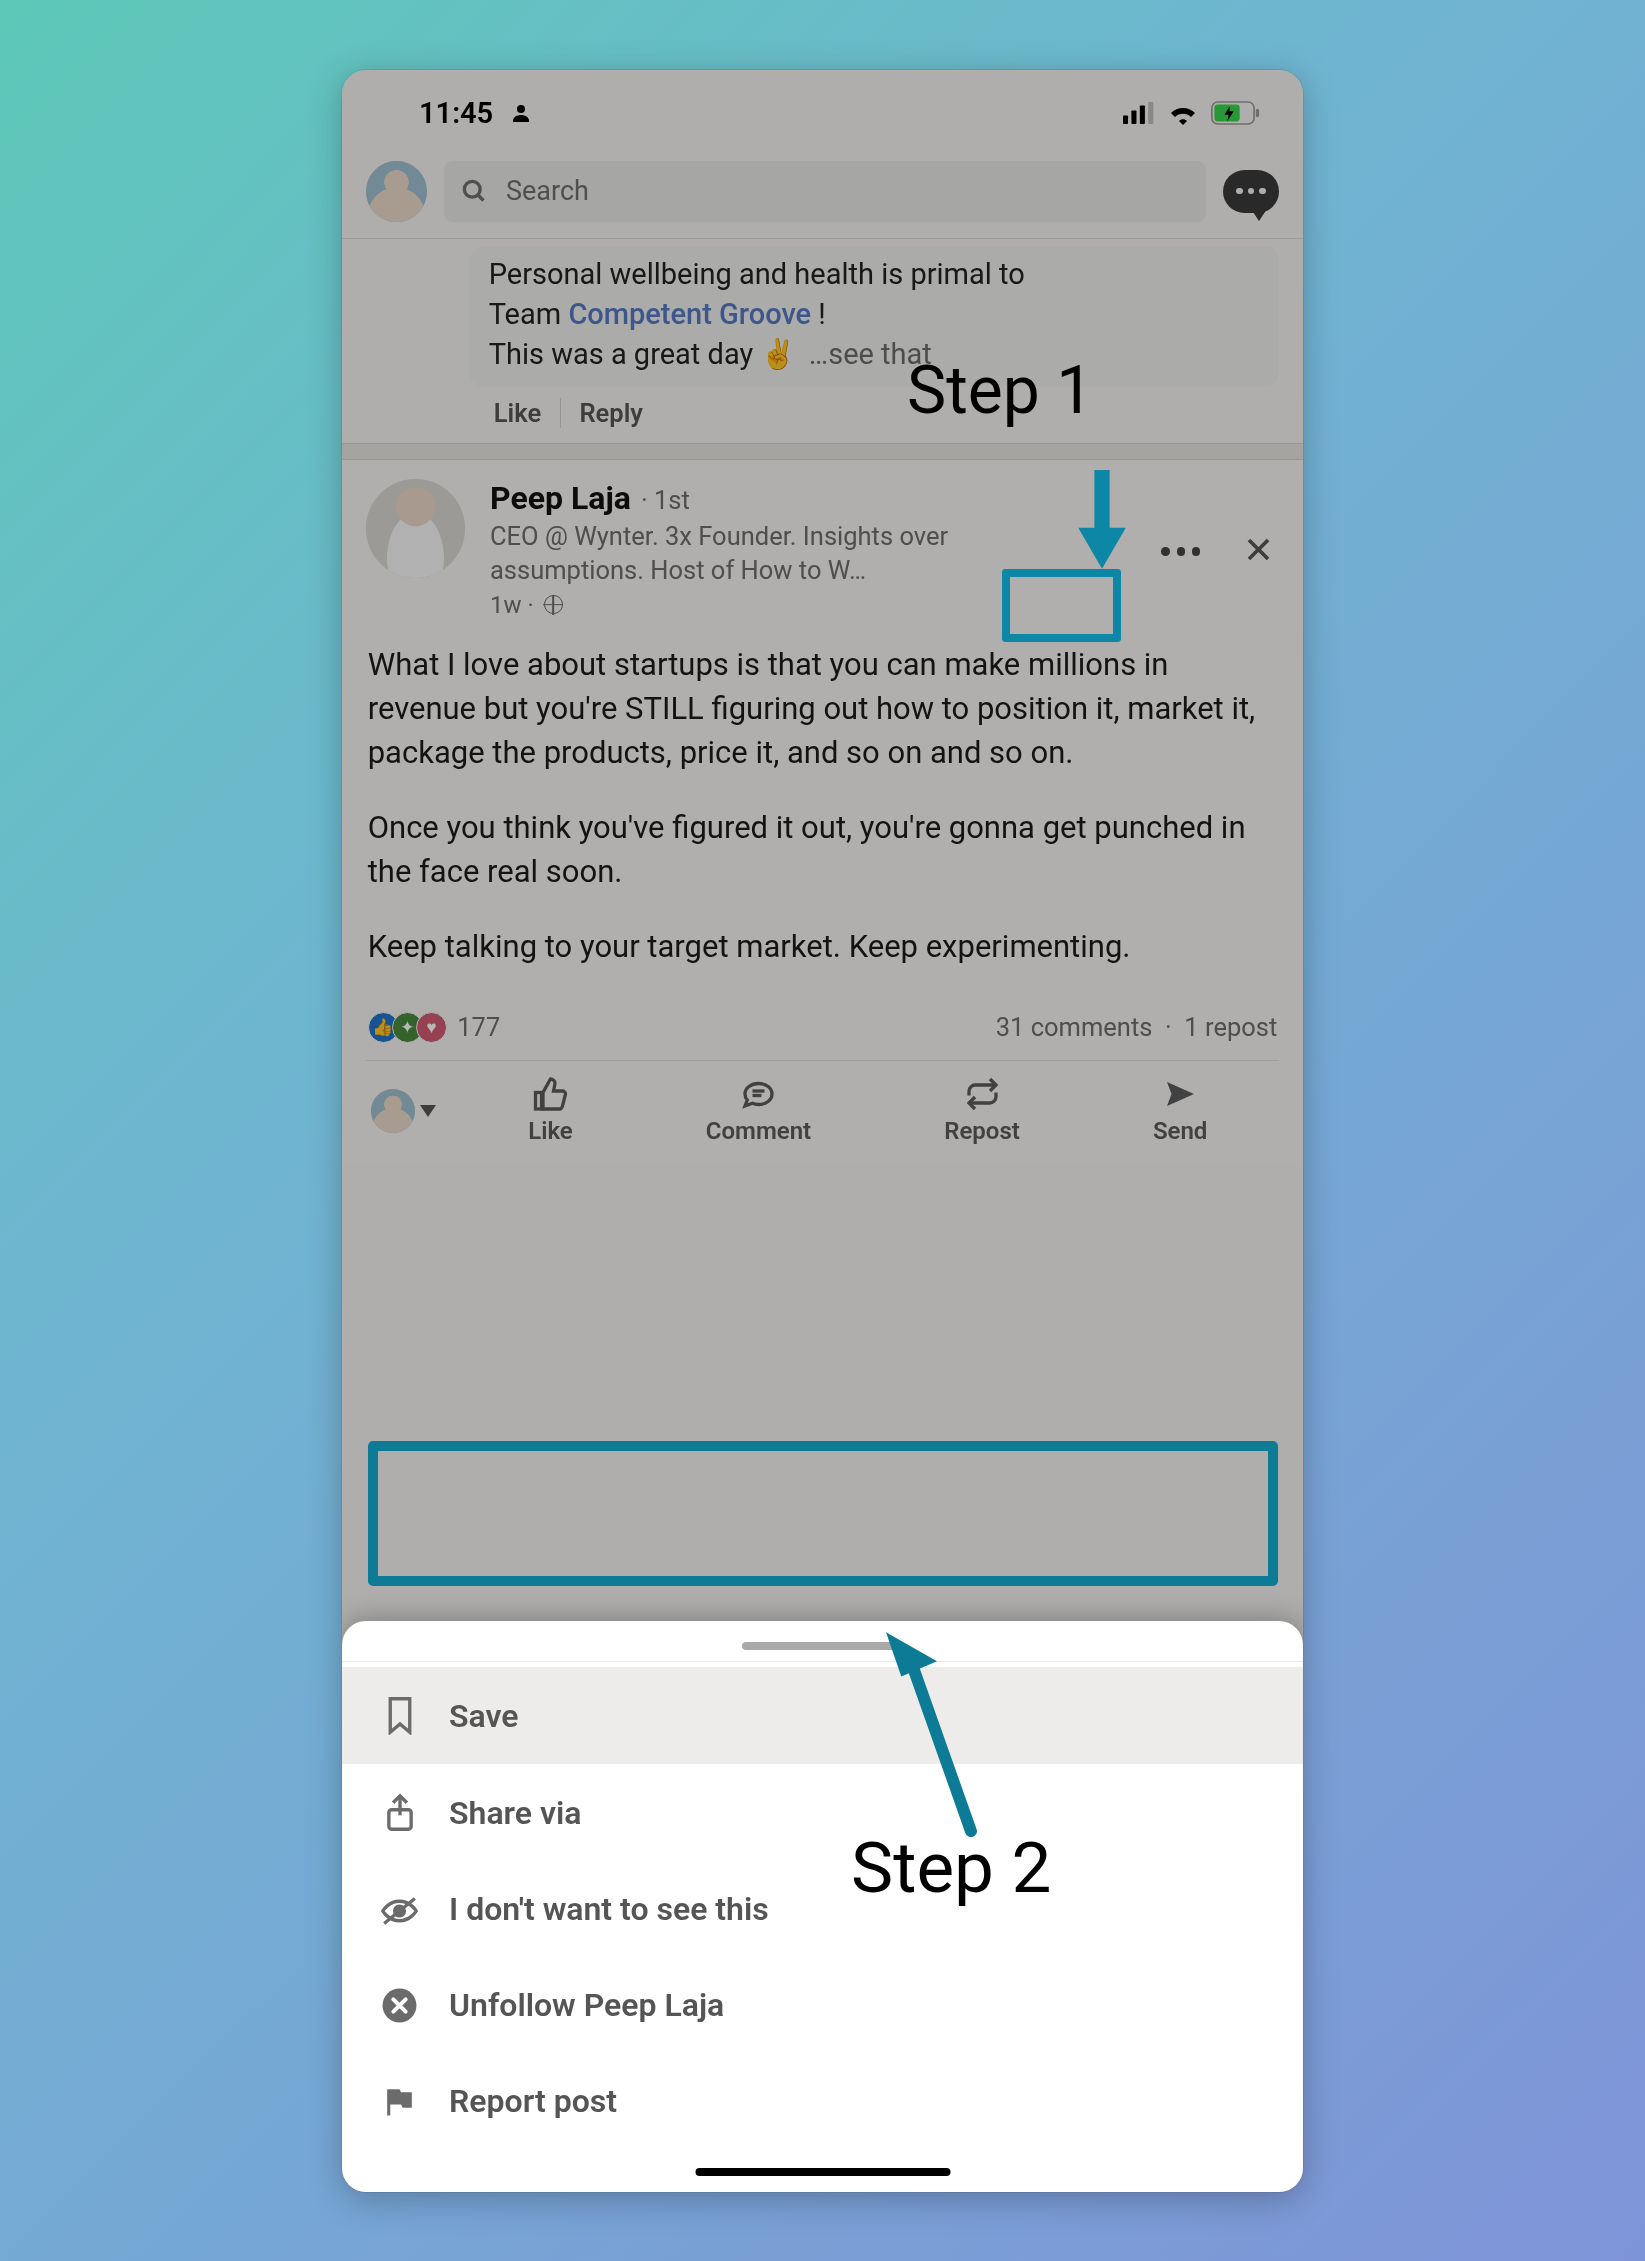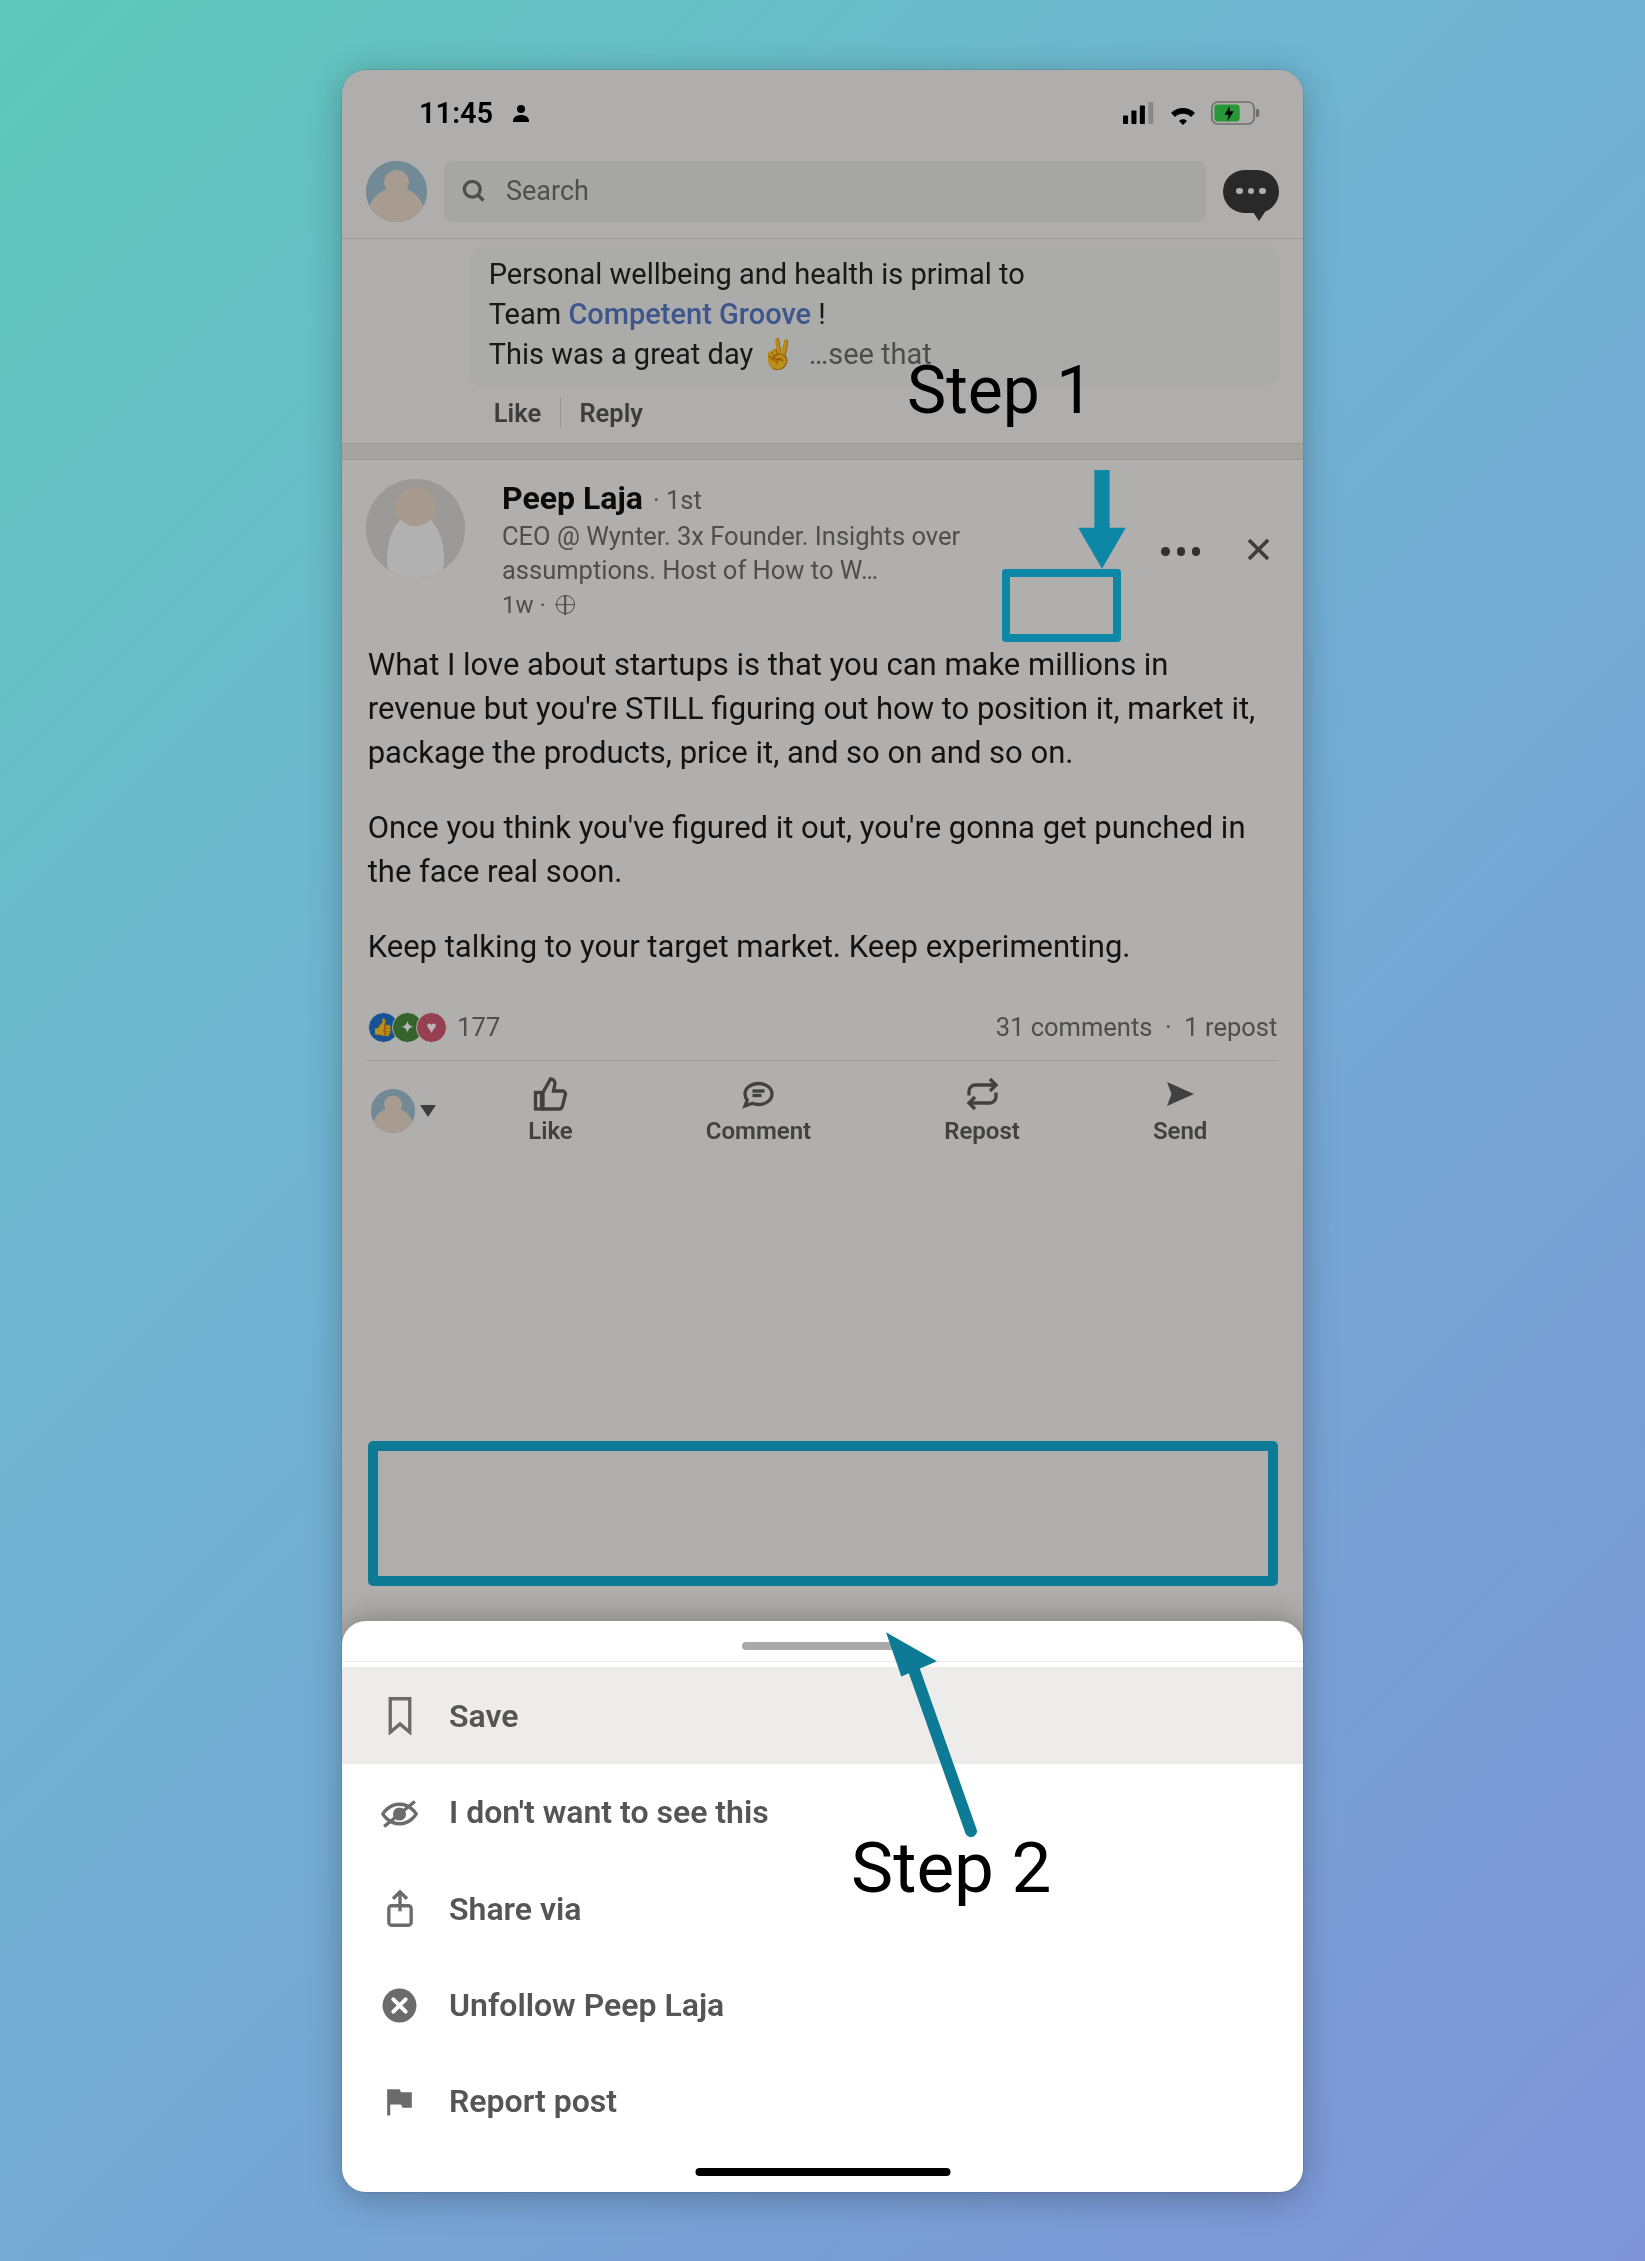--- a/index.html
+++ b/index.html
@@ -122,21 +122,21 @@
   .comment-actions .divider { width:0.9px; background:#cfcfcf; }
 
   .feed-sep { height: 17px; background: #e5e4e0; border-top:0.9px solid #d2d2d0; border-bottom:0.9px solid #d2d2d0; }
 
   
   .post {
     background: #f4f3f0;
     padding: 18.7px 24px 17px 24px;
   }
   .post-header {
-    display: flex; gap: 37px;
+    display: flex; gap: 25px;
   }
   .avatar-lg {
     width: 99px; height: 99px; border-radius: 50%;
     background: #dcdcdc; overflow: hidden; position: relative; flex-shrink: 0;
   }
   .avatar-lg::after{
     content:"";position:absolute;inset:0;
     background:
       radial-gradient(circle at 50% 28%, #e9d6c6 0 22%, transparent 23%),
       radial-gradient(ellipse at 50% 80%, #f6f6f6 0 40%, transparent 41%),
@@ -402,37 +402,37 @@
     <div class="sheet-item highlight">
       <div class="sheet-icon">
         <svg width="34" height="39" viewBox="0 0 24 28" fill="none" stroke="#6b6b6b" stroke-width="2.4">
             <path d="M5 2h14v24l-7-6-7 6V2z"></path>
           </svg>
       </div>
       <span>Save</span>
     </div>
     <div class="sheet-item">
       <div class="sheet-icon">
+        <svg width="34" height="39" viewBox="0 0 24 28" fill="none" stroke="#6b6b6b" stroke-width="2.4">
+            <path d="M12 2v14"></path>
+            <path d="M7 7l5-5 5 5"></path>
+            <rect x="4" y="12" width="16" height="14" rx="2"></rect>
+          </svg>
+      </div>
+      <span>Share via</span>
+    </div>
+    <div class="sheet-item">
+      <div class="sheet-icon">
         <svg width="39" height="34" viewBox="0 0 28 22" fill="none" stroke="#6b6b6b" stroke-width="2.4">
             <path d="M2 11s4-7 12-7 12 7 12 7-4 7-12 7S2 11 2 11z"></path>
             <circle cx="14" cy="11" r="3.5" fill="#6b6b6b"></circle>
             <line x1="3" y1="20" x2="25" y2="2"></line>
           </svg>
       </div>
       <span>I don't want to see this</span>
-    </div>
-    <div class="sheet-item">
-      <div class="sheet-icon">
-        <svg width="34" height="39" viewBox="0 0 24 28" fill="none" stroke="#6b6b6b" stroke-width="2.4">
-            <path d="M12 2v14"></path>
-            <path d="M7 7l5-5 5 5"></path>
-            <rect x="4" y="12" width="16" height="14" rx="2"></rect>
-          </svg>
-      </div>
-      <span>Share via</span>
     </div>
     <div class="sheet-item">
       <div class="sheet-icon">
         <svg width="37" height="37" viewBox="0 0 24 24">
             <circle cx="12" cy="12" r="11" fill="#6b6b6b"></circle>
             <path d="M8 8l8 8M16 8l-8 8" stroke="#fff" stroke-width="2.6" stroke-linecap="round"></path>
           </svg>
       </div>
       <span>Unfollow Peep Laja</span>
     </div>

